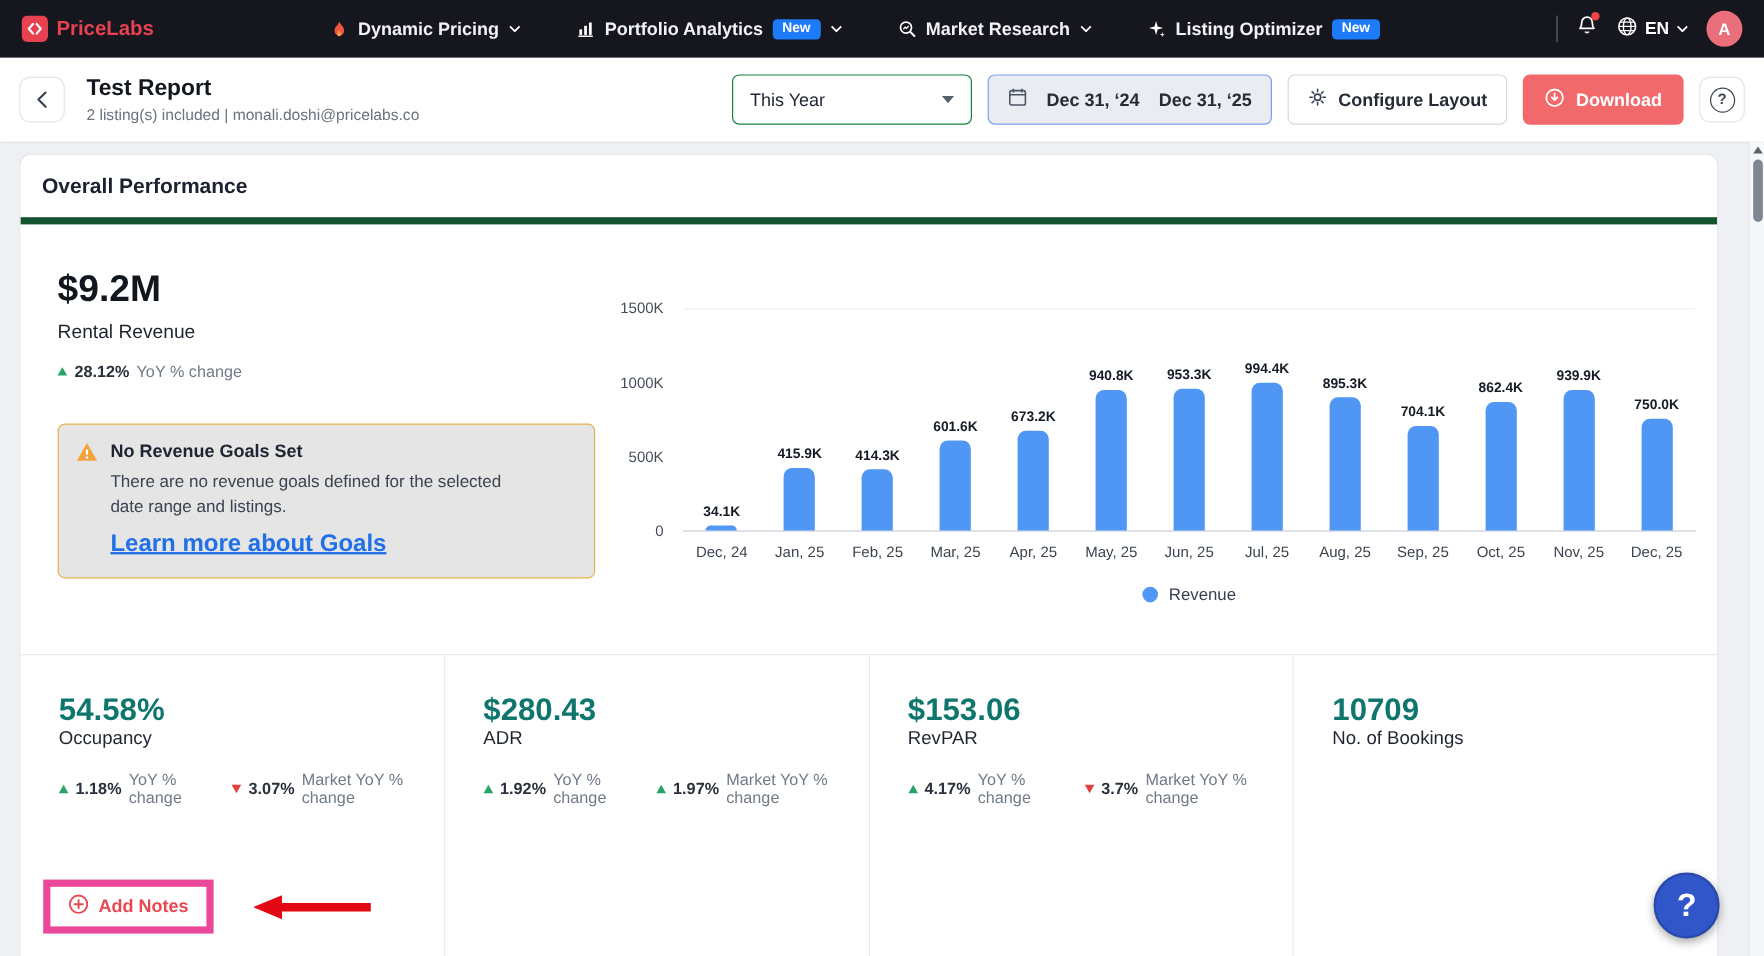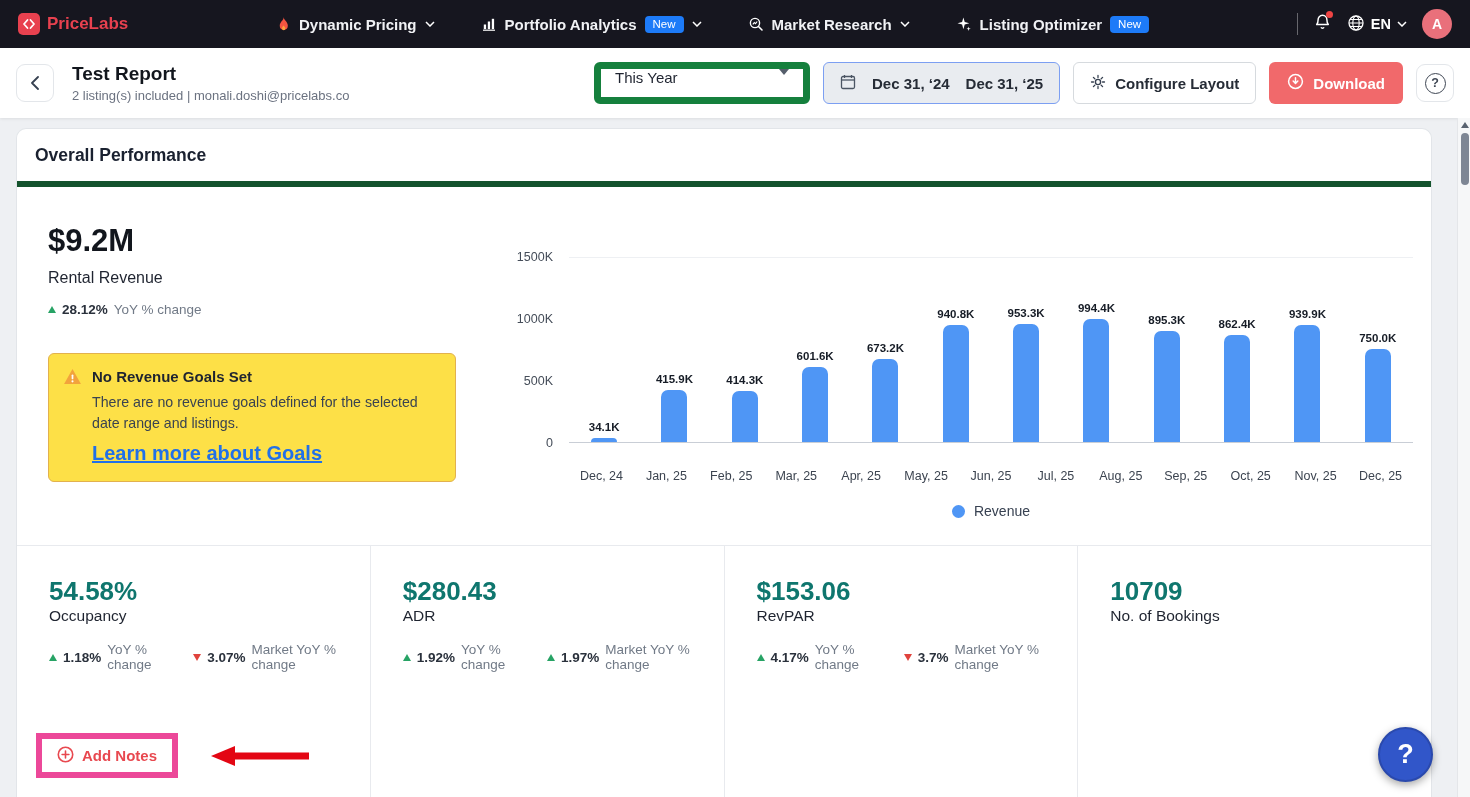--- a/index.html
+++ b/index.html
@@ -7,39 +7,39 @@
     font-family:"Liberation Sans","DejaVu Sans",sans-serif;position:relative}
 
   
   .navbar{position:absolute;top:0;left:0;width:100%;height:48px;background:#16161f;
     display:flex;align-items:center;padding:0 18px;color:#fff;z-index:30}
   .brand{display:flex;align-items:center;gap:7px;cursor:pointer}
   .brand-text{color:#e8414f;font-weight:700;font-size:17px}
   .nav-center{flex:1;display:flex;justify-content:center;align-items:center;gap:46px}
   .nav-item{display:flex;align-items:center;gap:8px;font-size:15px;font-weight:600;color:#f1f2f5;cursor:pointer;white-space:nowrap}
   .nav-ic{display:flex;align-items:center}
-  .badge{background:#1d7bf8;color:#fff;font-size:11.5px;font-weight:400;padding:2.5px 8px;border-radius:4px}
+  .badge{background:#1d7bf8;color:#fff;font-size:11.5px;font-weight:700;padding:2.5px 8px;border-radius:4px}
   .nav-right{display:flex;align-items:center;gap:15px}
   .nav-divider{width:1px;height:22px;background:rgba(255,255,255,.35)}
   .bell-wrap{position:relative;display:flex;cursor:pointer}
   .bell-dot{position:absolute;top:-2px;right:-1px;width:7px;height:7px;border-radius:50%;background:#ef4444}
   .lang{display:flex;align-items:center;gap:6px;font-size:14.5px;font-weight:600;cursor:pointer}
   .avatar{width:30px;height:30px;border-radius:50%;background:#e9707b;display:flex;align-items:center;
     justify-content:center;font-weight:700;font-size:14px;color:#fff;cursor:pointer}
 
   
   .report-header{position:absolute;top:48px;left:0;width:100%;height:70px;background:#fff;display:flex;
     align-items:center;padding:0 16px;box-shadow:0 1px 3px rgba(0,0,0,.08);z-index:20}
   .back-btn{width:38px;height:38px;border:1px solid #e3e6ea;border-radius:9px;background:#fff;display:flex;
     align-items:center;justify-content:center;cursor:pointer}
   .title-block{margin-left:18px}
   .report-title{font-size:19px;font-weight:700;color:#12161d}
   .report-subtitle{font-size:13px;color:#6b7280;margin-top:3px}
   .header-controls{margin-left:auto;display:flex;align-items:center;gap:13px}
-  .select{width:216px;height:42px;border:7px solid #15803d;border-radius:6px;display:flex;align-items:flex-start;
+  .select{width:200px;height:42px;border:1px solid #15803d;border-radius:6px;display:flex;align-items:center;
     padding:0 14px;font-size:15px;color:#1f2430;background:#fff;cursor:pointer}
   .caret{margin-left:auto;width:0;height:0;border-left:5px solid transparent;border-right:5px solid transparent;border-top:6px solid #555e6b}
   .daterange{height:42px;background:#e9ecf0;border:1px solid #7c9ff2;border-radius:6px;display:flex;
     align-items:center;gap:16px;padding:0 16px;font-size:15px;font-weight:600;color:#262c36;cursor:pointer}
   .btn-outline{height:42px;border:1px solid #d6dade;border-radius:6px;background:#fff;display:flex;
     align-items:center;gap:9px;padding:0 16px;font-size:15px;font-weight:700;color:#262c36;cursor:pointer}
   .btn-download{height:42px;border-radius:6px;background:#f1696b;color:#fff;display:flex;align-items:center;
     gap:9px;padding:0 18px;font-size:15px;font-weight:700;cursor:pointer;border:none}
   .help-btn{width:38px;height:38px;border:1px solid #e3e6ea;border-radius:9px;background:#fff;display:flex;
     align-items:center;justify-content:center;cursor:pointer}
@@ -56,38 +56,38 @@
   .rev-value{position:absolute;left:31px;top:36px;font-size:31px;font-weight:800;color:#12161d}
   .rev-label{position:absolute;left:31px;top:82px;font-size:16px;color:#1f2430}
   .rev-change{position:absolute;left:31px;top:115px;display:flex;align-items:center;gap:6px;font-size:13.5px}
   .chg{display:flex;align-items:center;gap:6px;font-size:13.5px}
   .chg-val{font-weight:700;color:#2a313c}
   .chg-lab{color:#717a87}
   .tri{display:inline-block;width:0;height:0}
   .tri.up{border-left:4.5px solid transparent;border-right:4.5px solid transparent;border-bottom:7px solid #27a365}
   .tri.down{border-left:4.5px solid transparent;border-right:4.5px solid transparent;border-top:7px solid #e0433d}
 
-  .warn-box{position:absolute;left:31px;top:166px;width:408px;border:1px solid #e2b14e;background:#fde047;
+  .warn-box{position:absolute;left:31px;top:166px;width:448px;border:1px solid #e2b14e;background:#e5e5e5;
     border-radius:6px;padding:14px 20px 16px 14px;display:flex;gap:10px}
   .warn-title{font-size:15px;font-weight:700;color:#1f2430}
   .warn-body{font-size:14.2px;color:#3a4350;line-height:1.45;margin-top:7px;max-width:330px}
   .warn-link{display:inline-block;margin-top:9px;font-size:20px;font-weight:700;color:#2170e8;
     text-decoration:underline;cursor:pointer}
 
   
   .chart{position:absolute;left:478px;top:70px;width:918px}
   .chart-plot-wrap{position:relative}
   .yaxis{position:absolute;left:0;top:0;width:74px;height:186px}
   .ytick{position:absolute;right:16px;transform:translateY(-50%);font-size:12.5px;color:#454d59;white-space:nowrap}
   .chart-plot{position:relative;margin-left:74px;height:186px;border-bottom:1px solid #c9ced6;
     border-top:1px solid #eef0f3;display:flex;align-items:flex-end}
   .bar-col{flex:1;display:flex;flex-direction:column;align-items:center;justify-content:flex-end;height:100%;cursor:pointer}
   .bar-label{font-size:11.5px;font-weight:700;color:#161c26;margin-bottom:5px;white-space:nowrap}
   .bar{width:26px;border-radius:7px 7px 0 0}
-  .x-labels{display:flex;margin-left:74px;margin-top:26px}
+  .x-labels{display:flex;margin-left:74px;margin-top:10px}
   .x-label{flex:1;text-align:center;font-size:12.5px;color:#3c4450;white-space:nowrap}
   .legend{margin-left:74px;margin-top:20px;display:flex;justify-content:center;align-items:center;gap:9px;
     font-size:14px;color:#374151}
   .legend-dot{width:13px;height:13px;border-radius:50%}
 
   
   .stats{position:absolute;left:0;right:0;top:358px;bottom:0;border-top:1px solid #e8eaee;display:flex}
   .stat-col{flex:1;padding:30px 0 0 32px}
   .stat-col + .stat-col{border-left:1px solid #e8eaee}
   .stat-value{font-size:26px;font-weight:800;color:#0f766e}
@@ -328,20 +328,24 @@
               <div class="bar-label">953.3K</div>
               <div class="bar" style="height: 118.209px; background: rgb(79, 150, 245);"></div>
             </div>
             <div class="bar-col">
               <div class="bar-label">994.4K</div>
               <div class="bar" style="height: 123.306px; background: rgb(79, 150, 245);"></div>
             </div>
             <div class="bar-col">
               <div class="bar-label">895.3K</div>
               <div class="bar" style="height: 111.017px; background: rgb(79, 150, 245);"></div>
+            </div>
+            <div class="bar-col">
+              <div class="bar-label">704.1K</div>
+              <div class="bar" style="height: 87.3084px; background: rgb(79, 150, 245);"></div>
             </div>
             <div class="bar-col">
               <div class="bar-label">862.4K</div>
               <div class="bar" style="height: 106.938px; background: rgb(79, 150, 245);"></div>
             </div>
             <div class="bar-col">
               <div class="bar-label">939.9K</div>
               <div class="bar" style="height: 116.548px; background: rgb(79, 150, 245);"></div>
             </div>
             <div class="bar-col">

